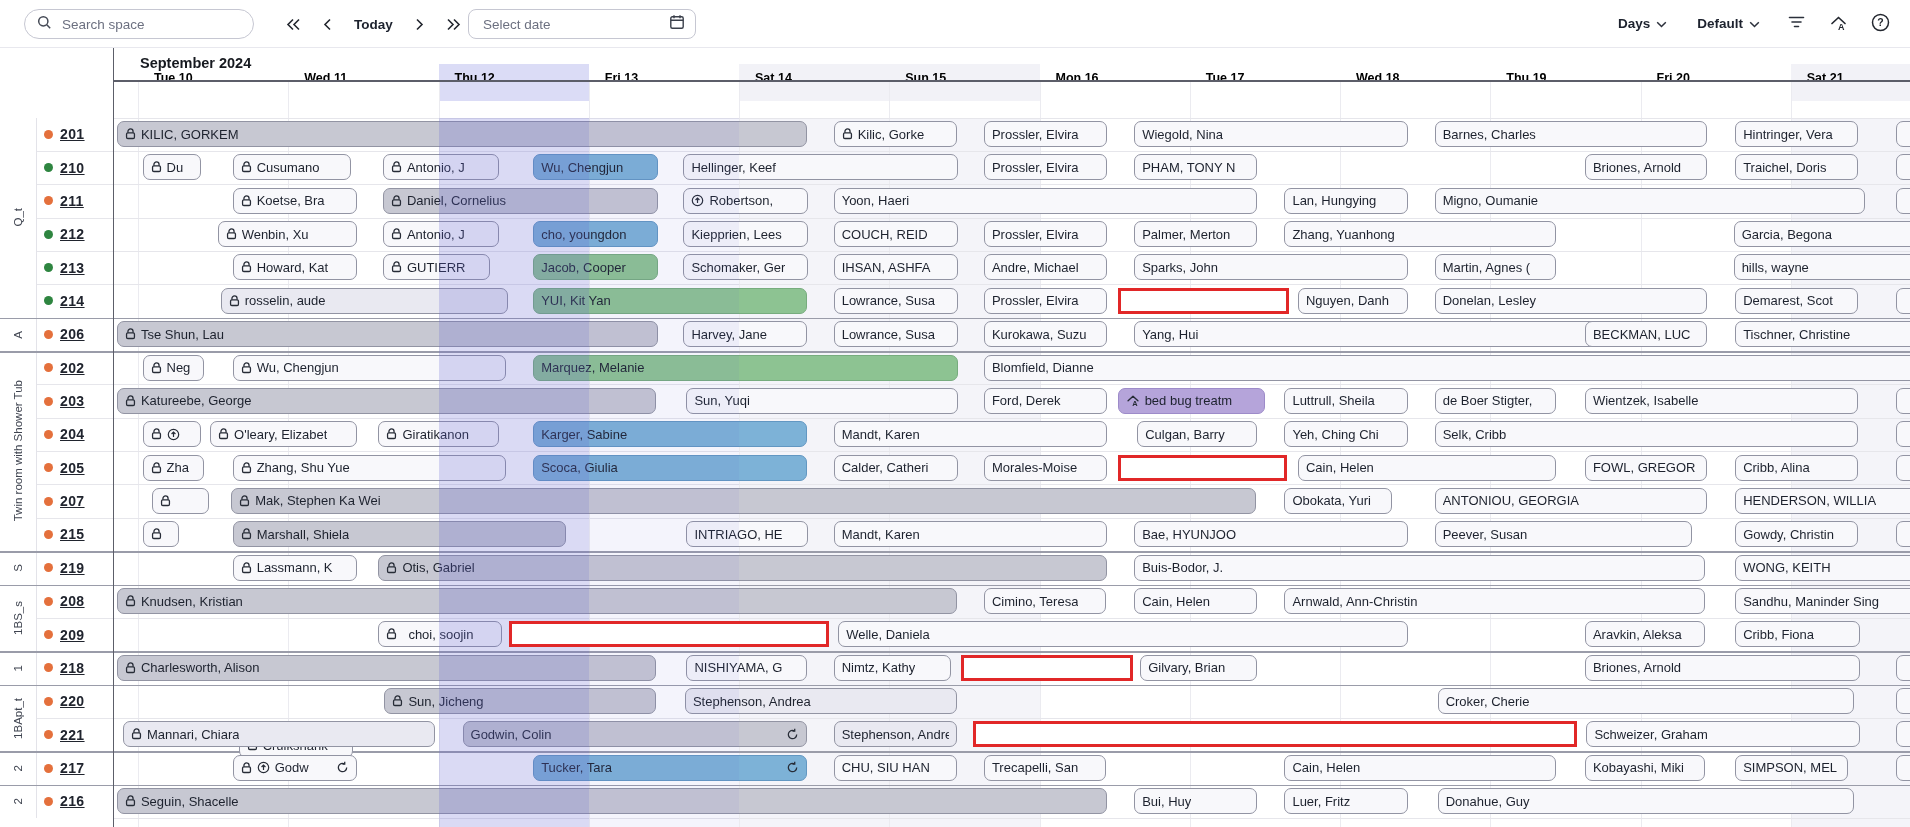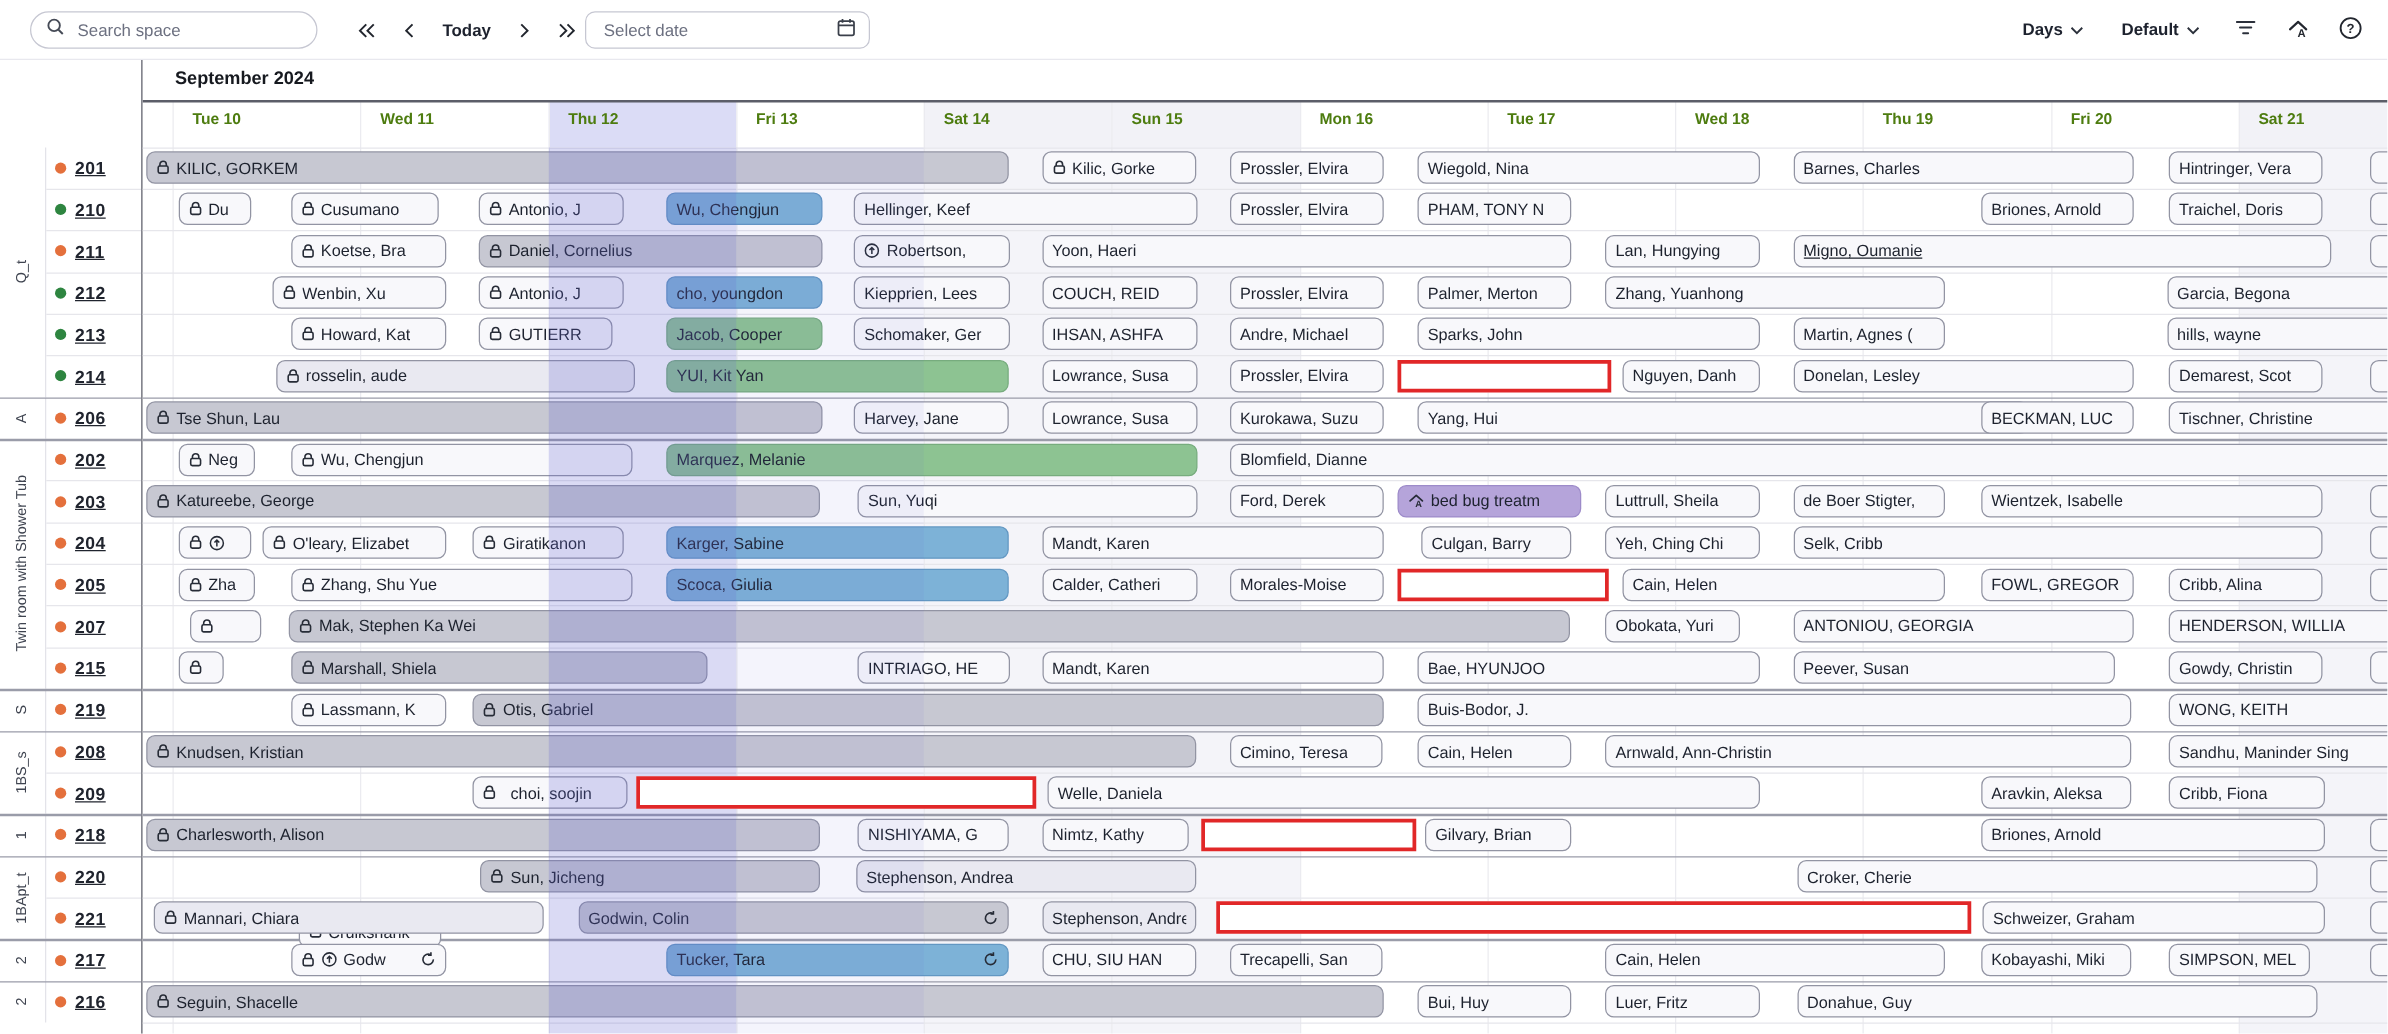--- a/index.html
+++ b/index.html
@@ -26,21 +26,21 @@
   .dot{width:9px;height:9px;border-radius:50%;flex:0 0 auto;}
   .dot.orange{background:#e4703c;}
   .dot.green{background:#2e8540;}
   .room-num{font-size:14px;font-weight:700;color:#20242e;text-decoration:underline;letter-spacing:.4px;cursor:pointer;}
   .side-line{position:absolute;left:37px;width:76px;height:1px;background:#e6e6eb;}
   .side-line.dark{left:0;width:113px;height:1.5px;background:#9a9ca9;}
   
   #timeline{position:absolute;left:113px;top:48px;width:1797px;height:779px;overflow:hidden;border-left:1.5px solid #5c5e69;box-sizing:border-box;background:#fff;}
   #month-label{position:absolute;left:26px;top:7px;font-size:14.5px;font-weight:700;color:#16191f;}
   #header-topline{position:absolute;left:0;top:32px;width:1797px;height:1.5px;background:#5c5e69;z-index:4;}
-  .day-cell{position:absolute;top:33px;height:36.5px;box-sizing:border-box;font-size:12.5px;font-weight:600;color:#4d7c0f;padding:7px 0 0 16px;z-index:1;}
+  .day-cell{position:absolute;top:16px;height:36.5px;box-sizing:border-box;font-size:12.5px;font-weight:600;color:#000000;padding:7px 0 0 16px;z-index:1;}
   .day-cell.selected{background:#dbdcf6;}
   .day-cell.weekend{background:#f2f2f7;}
   .col-bg{position:absolute;top:69.5px;height:709.5px;z-index:0;}
   .col-bg.weekend{background:#f4f4f9;}
   .col-line{position:absolute;top:32px;width:1px;height:747px;background:#ebebf0;z-index:1;}
   .row-line{position:absolute;left:0;width:1797px;height:1px;background:#e6e6eb;z-index:2;}
   .row-line.dark{height:1.5px;background:#9a9ca9;}
   .col-overlay{position:absolute;top:69.5px;height:709.5px;z-index:5;pointer-events:none;}
   
   .bar{position:absolute;height:26px;border-radius:7px;border:1.4px solid #9294a3;display:flex;align-items:center;gap:5px;padding:0 7px;font-size:13px;color:#1d222e;box-sizing:border-box;overflow:hidden;white-space:nowrap;z-index:3;cursor:pointer;}
@@ -407,21 +407,21 @@
           </svg>
         </span>
         <span class="blabel">Robertson,</span>
       </div>
       <div class="bar white" style="left: 719.658px; width: 423.705px; top: 139.72px;">
         <span class="blabel">Yoon, Haeri</span>
       </div>
       <div class="bar white" style="left: 1170.41px; width: 123.205px; top: 139.72px;">
         <span class="blabel">Lan, Hungying</span>
       </div>
-      <div class="bar white" style="left: 1320.66px; width: 430px; top: 139.72px; text-decoration: underline;">
+      <div class="bar white" style="left: 1320.66px; width: 430px; top: 139.72px;">
         <span class="blabel">Migno, Oumanie</span>
       </div>
       <div class="bar white" style="left: 1781.92px; width: 90.15px; top: 139.72px;"></div>
       <div class="bar white" style="left: 103.632px; width: 139.732px; top: 173.08px;">
         <span class="bicon">
           <svg width="11" height="12" viewBox="0 0 12 13">
             <path d="M3.2 5.2V3.8a2.8 2.8 0 0 1 5.6 0v1.4" fill="none" stroke="#272c37" stroke-width="1.4"></path>
             <rect x="1.7" y="5.2" width="8.6" height="6.2" rx="1.4" fill="none" stroke="#272c37" stroke-width="1.4"></rect>
           </svg>
         </span>

